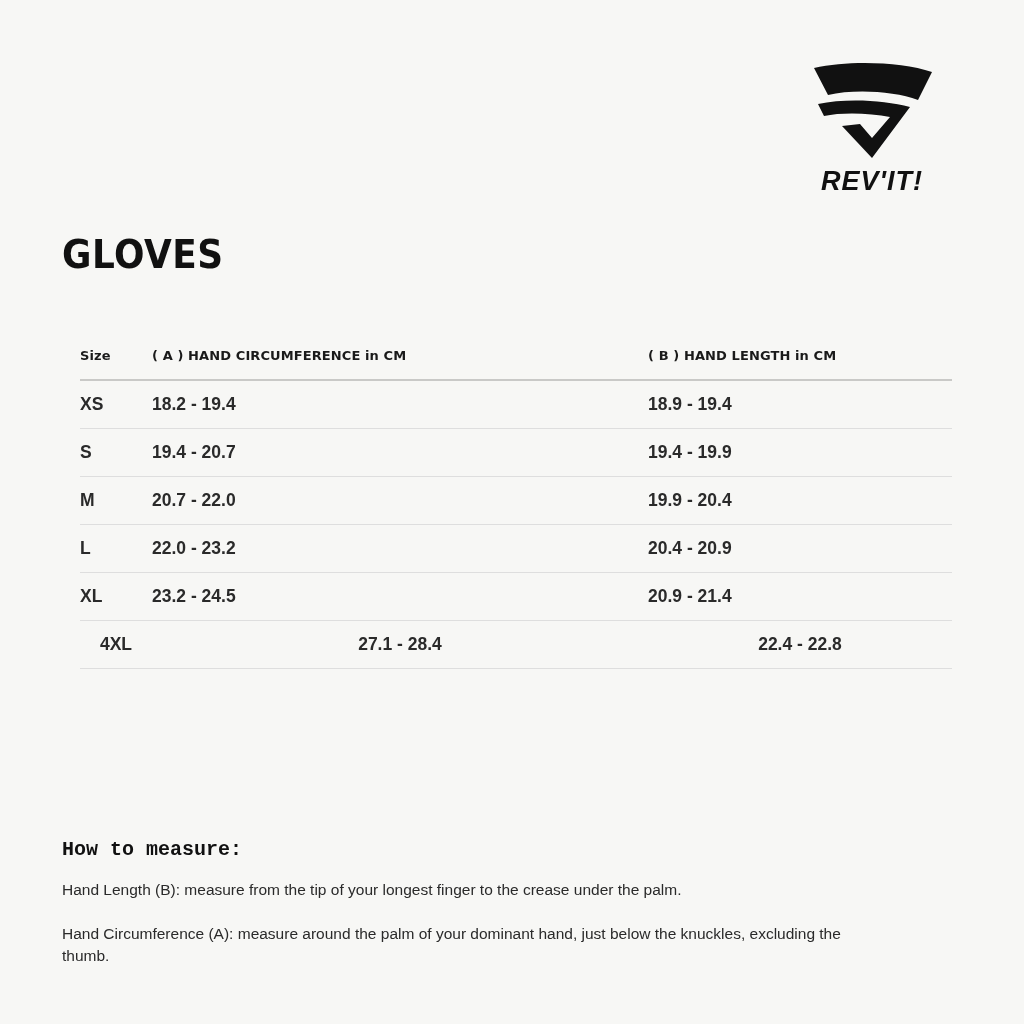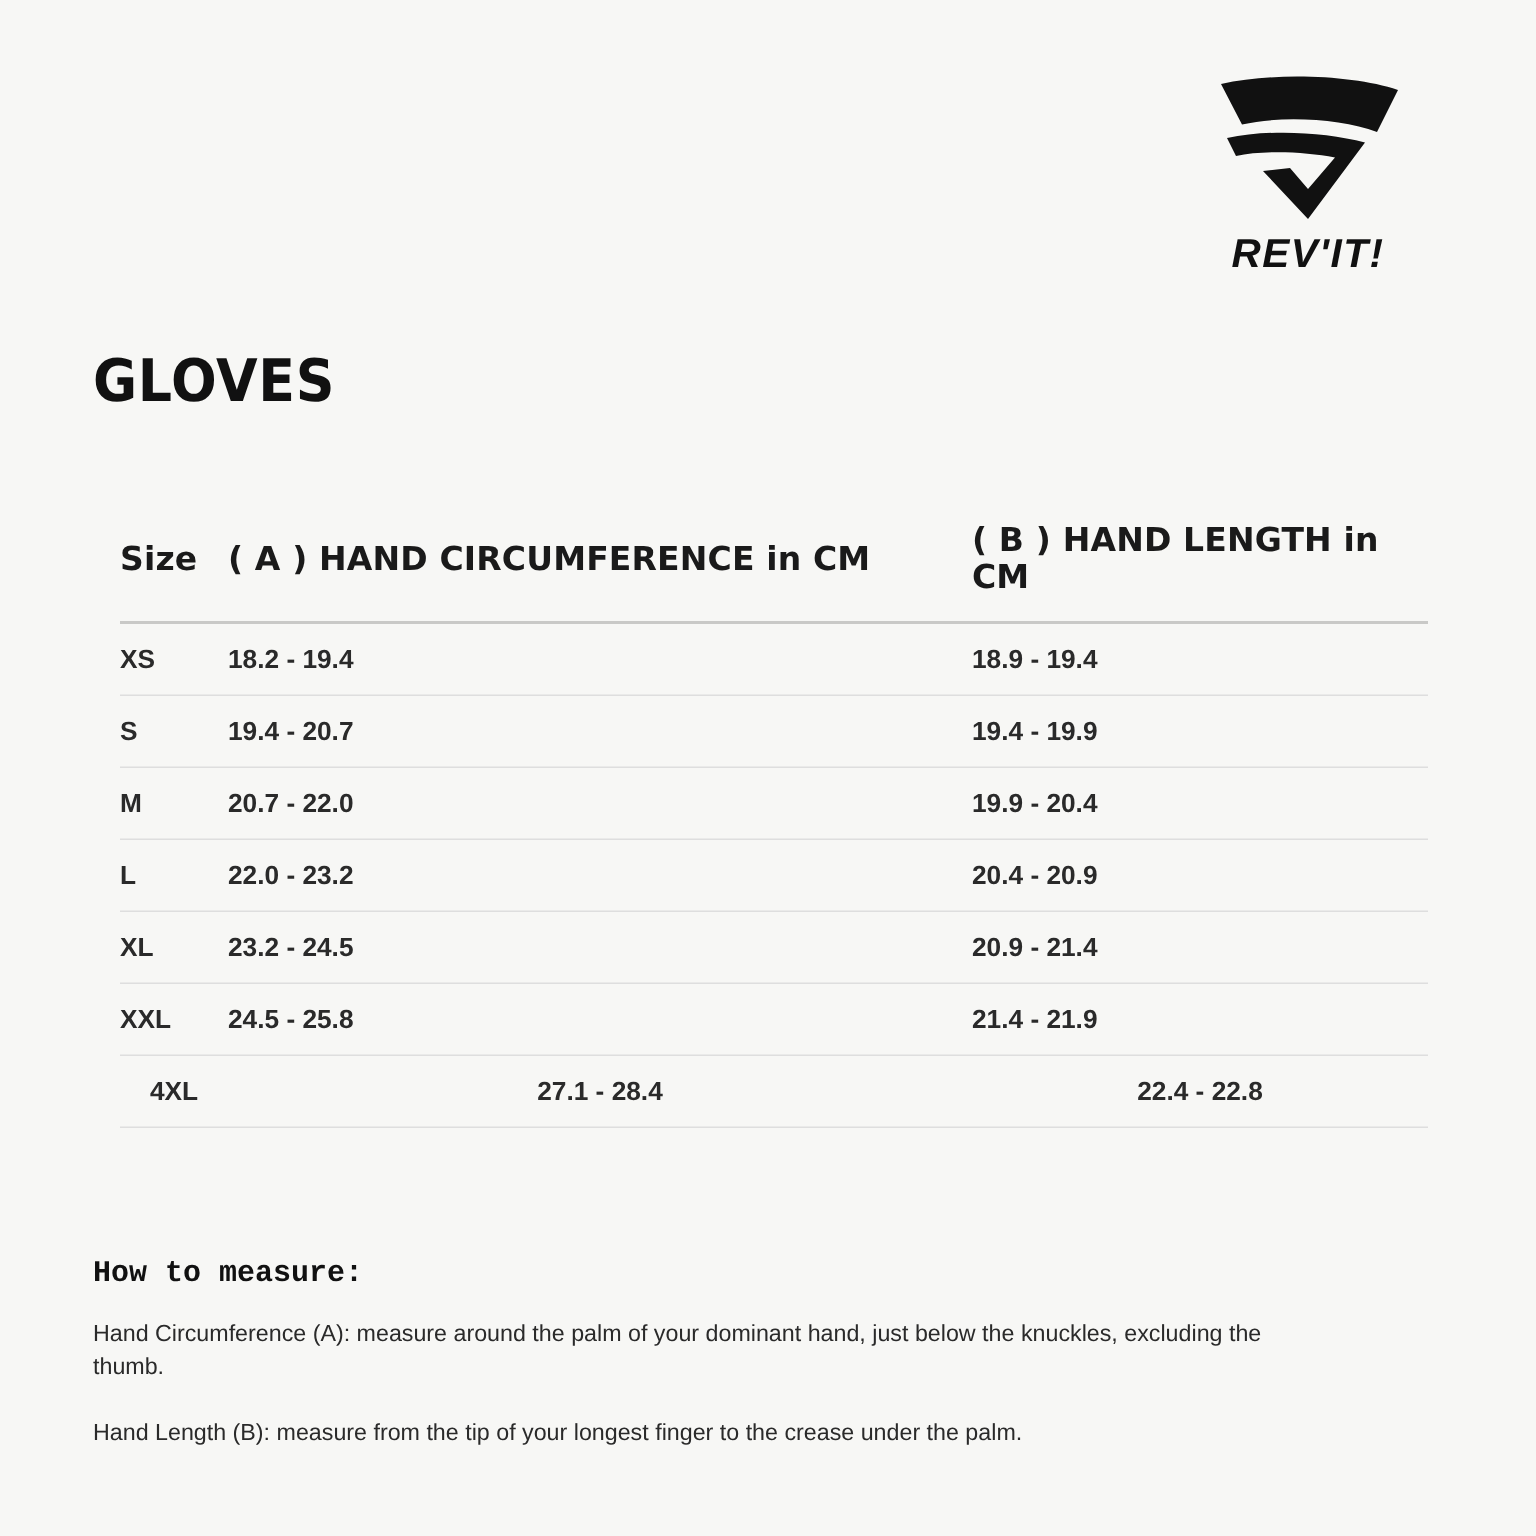--- a/index.html
+++ b/index.html
@@ -12,21 +12,21 @@
     background: #f7f7f5;
     font-family: "Liberation Sans", sans-serif;
     color: #1a1a1a;
     position: relative;
     overflow: hidden;
   }
 
   
   .logo-wrap {
     position: absolute;
-    top: 48px;
+    top: 60px;
     right: 62px;
     width: 180px;
     text-align: center;
   }
   .logo-mark {
     display: block;
     margin: 0 auto;
   }
   .logo-text {
     display: block;
@@ -56,21 +56,21 @@
   
   .size-table {
     position: absolute;
     left: 80px;
     top: 348px;
     width: 872px;
     border-collapse: collapse;
   }
   .size-table th {
     text-align: left;
-    font-size: 22px;
+    font-size: 13px;
     font-weight: bold;
     color: #1a1a1a;
     padding: 0 0 16px 0;
     font-family: "DejaVu Sans", sans-serif;
     letter-spacing: 0.1px;
   }
   .size-table thead tr {
     border-bottom: 2px solid #c9c9c7;
   }
   .size-table td {
@@ -153,29 +153,24 @@
       <td>L</td>
       <td>22.0 - 23.2</td>
       <td>20.4 - 20.9</td>
     </tr>
     <tr>
       <td>XL</td>
       <td>23.2 - 24.5</td>
       <td>20.9 - 21.4</td>
     </tr>
     <tr>
-      <td>XXL</td>
-      <td>24.5 - 25.8</td>
-      <td>21.4 - 21.9</td>
-    </tr>
-    <tr>
       <td>4XL</td>
       <td>27.1 - 28.4</td>
       <td>22.4 - 22.8</td>
     </tr>
   </tbody>
 </table>
 
 <div class="howto">
   <div class="howto-title">How to measure:</div>
+  <p class="howto-p">Hand Length (B): measure from the tip of your longest finger to the crease under the palm.</p>
   <p class="howto-p">Hand Circumference (A): measure around the palm of your dominant hand, just below the knuckles, excluding the thumb.</p>
-  <p class="howto-p">Hand Length (B): measure from the tip of your longest finger to the crease under the palm.</p>
 </div>
 
 </body></html>

